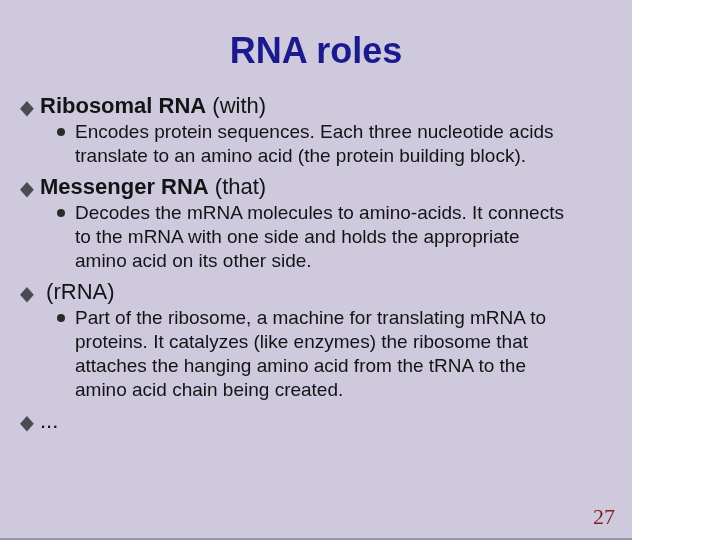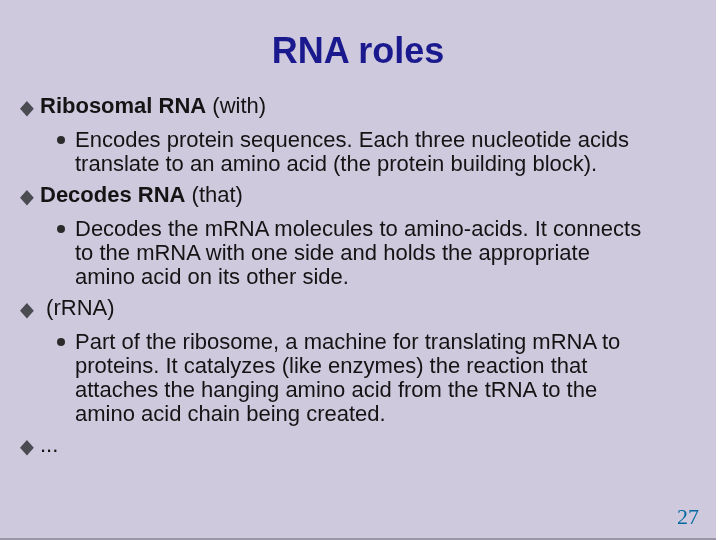--- a/index.html
+++ b/index.html
@@ -1,18 +1,18 @@
 <!DOCTYPE html>
 <html><head>
 <meta charset="utf-8">
 <style>
   html, body { margin: 0; padding: 0; }
   .slide {
     position: relative;
-    width: 716px;
+    width: 632px;
     height: 540px;
     box-sizing: border-box;
     background: #CFC9DE;
     border-bottom: 2px solid #9B97A8;
     font-family: "Liberation Sans", sans-serif;
     color: #141414;
     overflow: hidden;
   }
   .title {
     padding-top: 30px;
@@ -40,43 +40,43 @@
     flex: none;
     display: inline-block;
     width: 20px;
     font-size: 18px;
     color: #4B4B52;
     transform: scaleY(1.12);
   }
   .term { font-weight: bold; }
   .l2 {
     display: flex;
-    margin-top: 8px;
+    margin-top: 0;
     padding-left: 37px;
-    font-size: 22px;
+    font-size: 19px;
     line-height: 24px;
   }
   .dot {
     flex: none;
     width: 8px;
     height: 8px;
     border-radius: 50%;
     background: #2B2B2B;
     margin-top: 8px;
     margin-right: 10px;
   }
   .sub-text { white-space: pre; }
   .uline { }
   .page-number {
     position: absolute;
     right: 17px;
     bottom: 8px;
     font-family: "Liberation Serif", serif;
     font-size: 22px;
-    color: #0369a1;
+    color: #7f1d1d;
   }
 </style>
 </head>
 <body>
 
 <div class="slide">
 
   <div class="title">RNA roles</div>
 
   <div class="content">
@@ -84,36 +84,36 @@
     <div class="l1">
       <span class="diamond">◆</span><span class="term">Ribosomal RNA</span><span> (with)</span>
     </div>
     <div class="l2">
       <span class="dot"></span>
       <span class="sub-text">Encodes protein sequences. Each three nucleotide acids
 translate to an amino acid (the protein building block).</span>
     </div>
 
     <div class="l1">
-      <span class="diamond">◆</span><span class="term">Decodes RNA</span><span> (that)</span>
+      <span class="diamond">◆</span><span class="term">Messenger RNA</span><span> (that)</span>
     </div>
     <div class="l2">
       <span class="dot"></span>
       <span class="sub-text">Decodes the mRNA molecules to amino-acids. It connects
 to the mRNA with one side and holds the appropriate
 amino acid on its other side.</span>
     </div>
 
     <div class="l1">
       <span class="diamond">◆</span><span> (rRNA)</span>
     </div>
     <div class="l2">
       <span class="dot"></span>
       <span class="sub-text"><span>Part of the ribosome, a machine for translating mRNA to
-proteins. It </span><span class="uline">catalyzes</span><span> (like enzymes) the reaction that
+proteins. It </span><span class="uline">catalyzes</span><span> (like enzymes) the ribosome that
 attaches the hanging amino acid from the tRNA to the
 amino acid chain being created.</span></span>
     </div>
 
     <div class="l1">
       <span class="diamond">◆</span><span class="term"></span><span>...</span>
     </div>
 
   </div>
 

